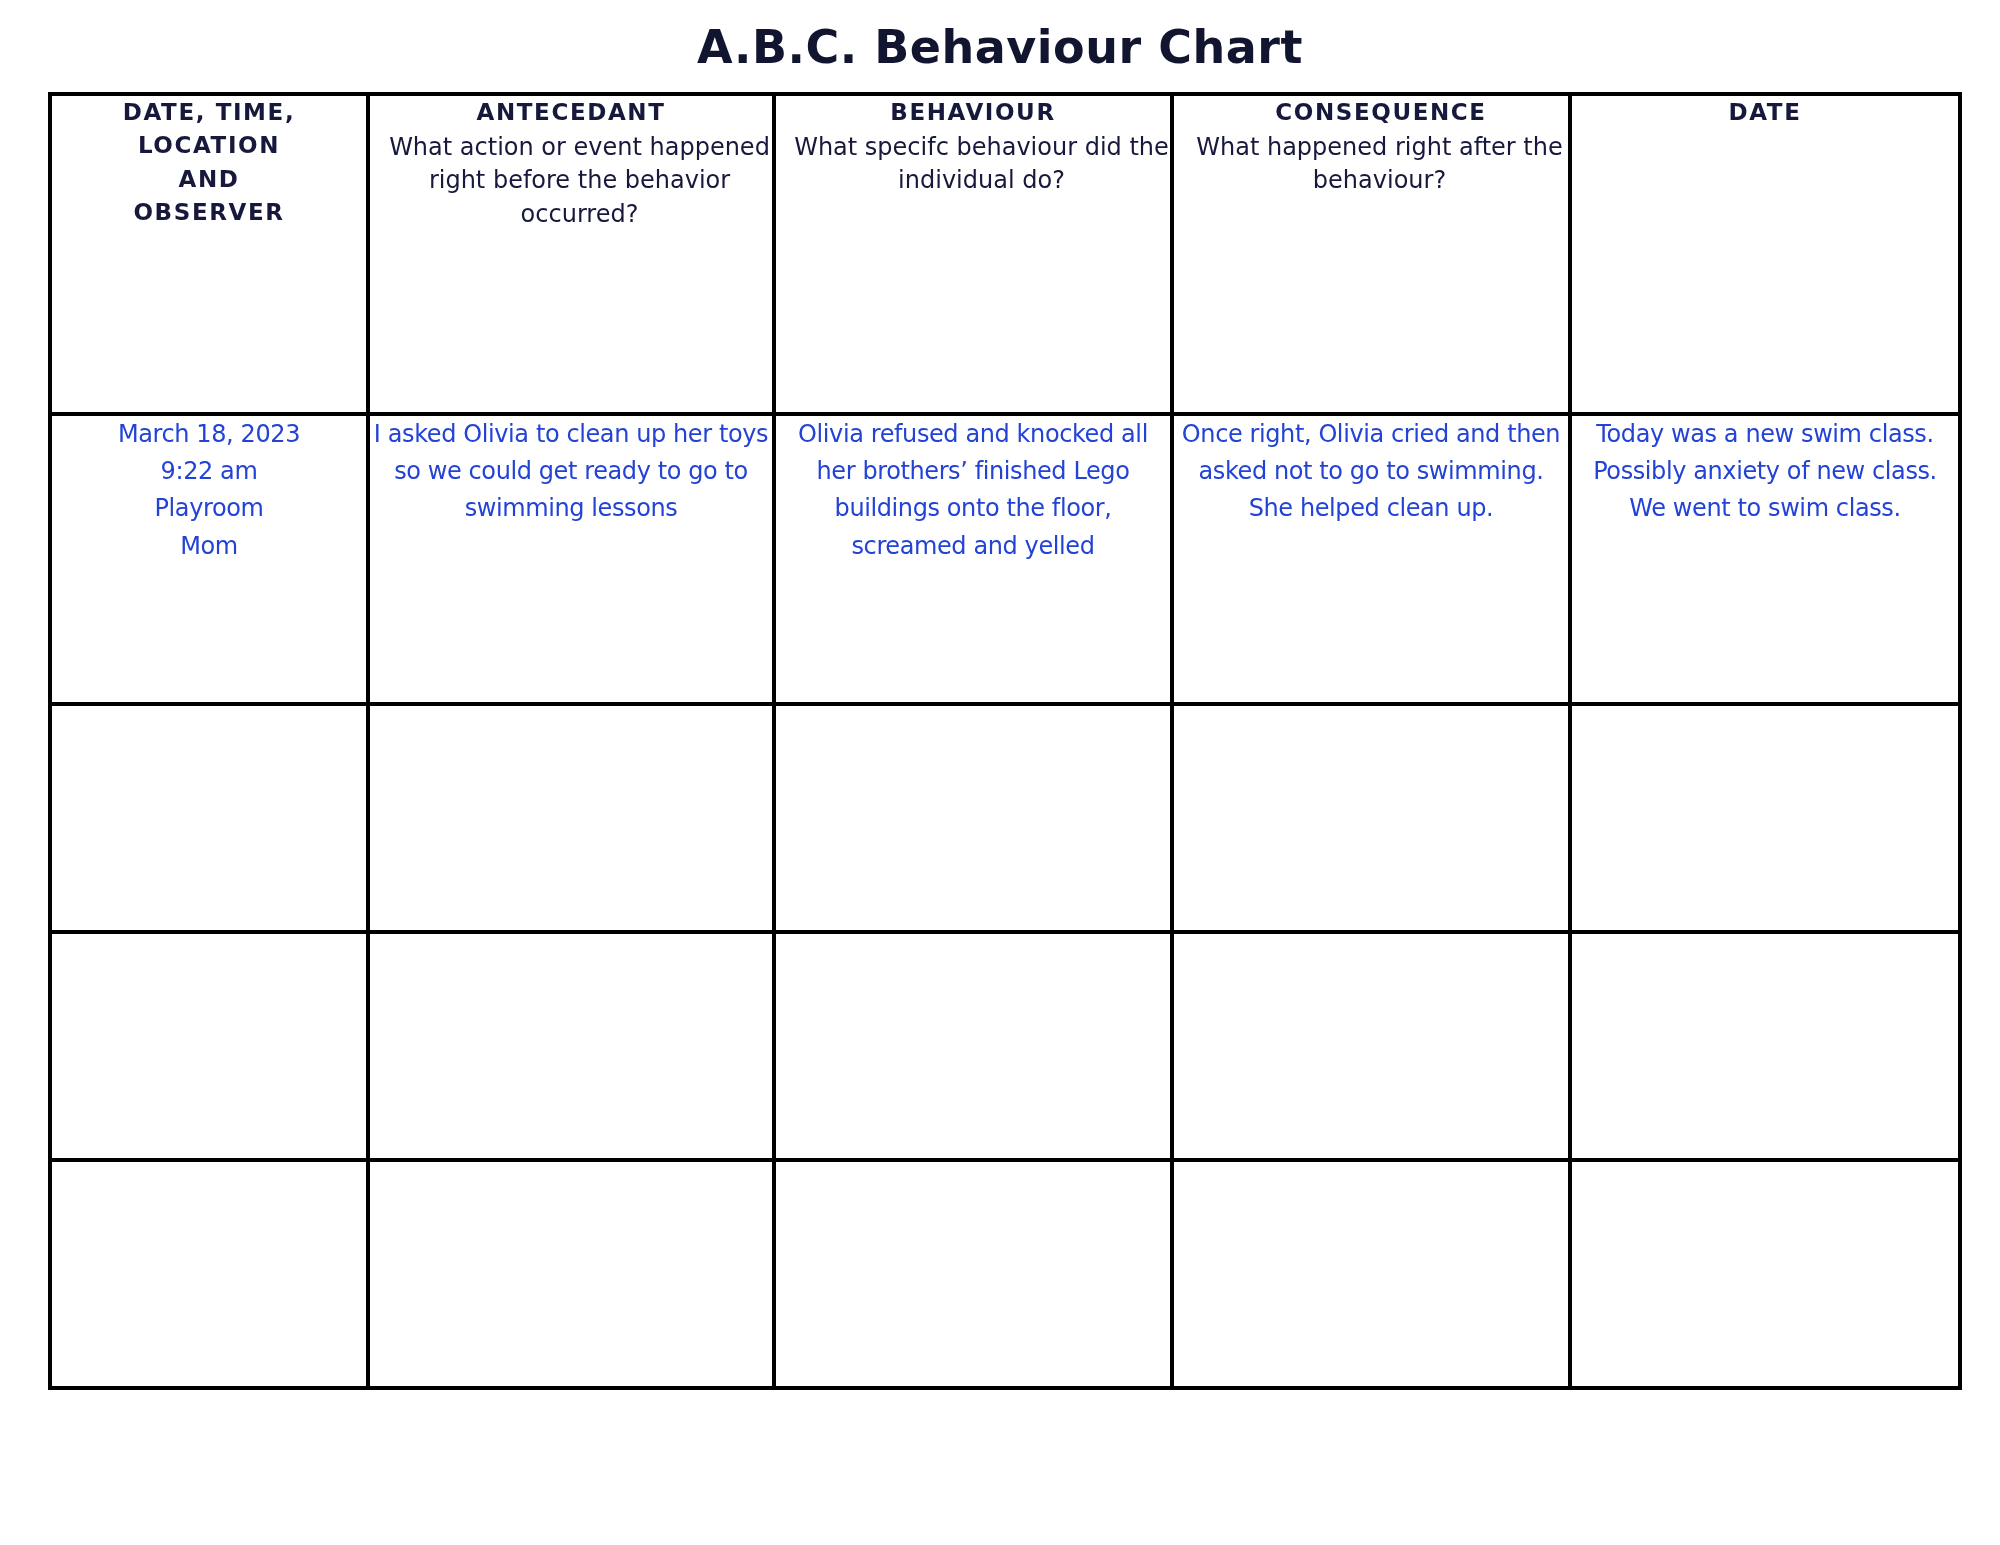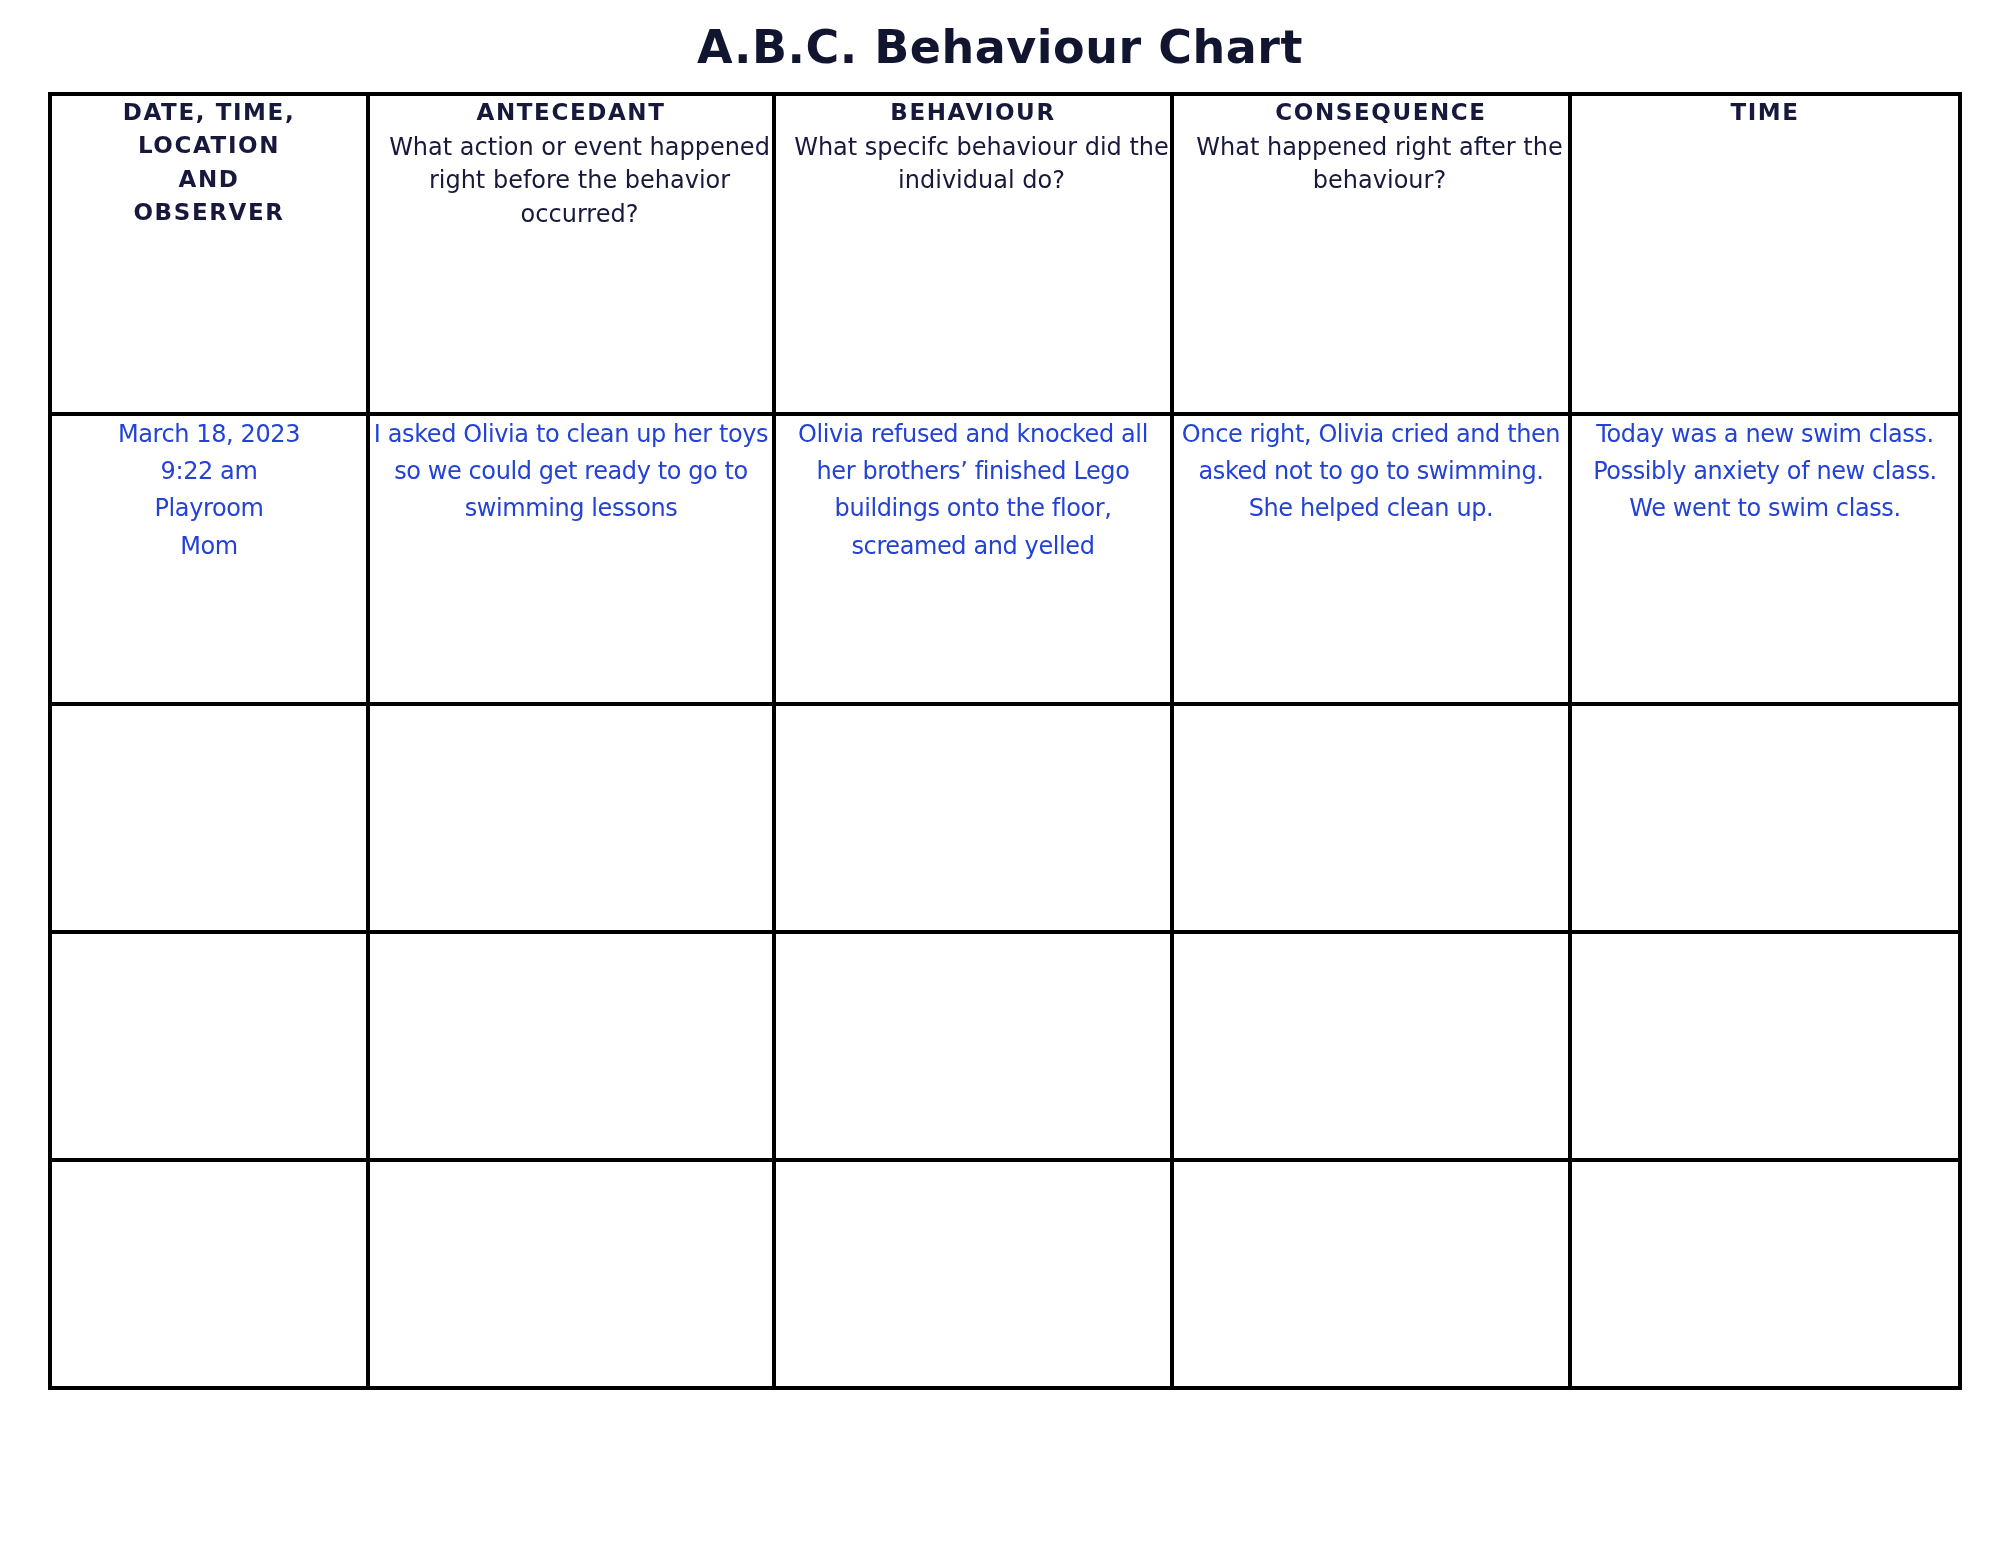--- a/index.html
+++ b/index.html
@@ -117,21 +117,21 @@
         </th>
         <th class="head-cell">
           <div class="head-title" style="white-space: pre-line;">BEHAVIOUR</div>
           <div class="head-sub">What specifc behaviour did the individual do?</div>
         </th>
         <th class="head-cell">
           <div class="head-title" style="white-space: pre-line; margin-left: 20px;">CONSEQUENCE</div>
           <div class="head-sub">What happened right after the behaviour?</div>
         </th>
         <th class="head-cell">
-          <div class="head-title" style="white-space: pre-line;">TIME</div>
+          <div class="head-title" style="white-space: pre-line;">DATE</div>
           <div class="head-sub"></div>
         </th>
       </tr>
     </thead>
     <tbody>
       <tr>
         <td class="entry-cell entry-date">
           <span class="line">March 18, 2023
 9:22 am
 Playroom

